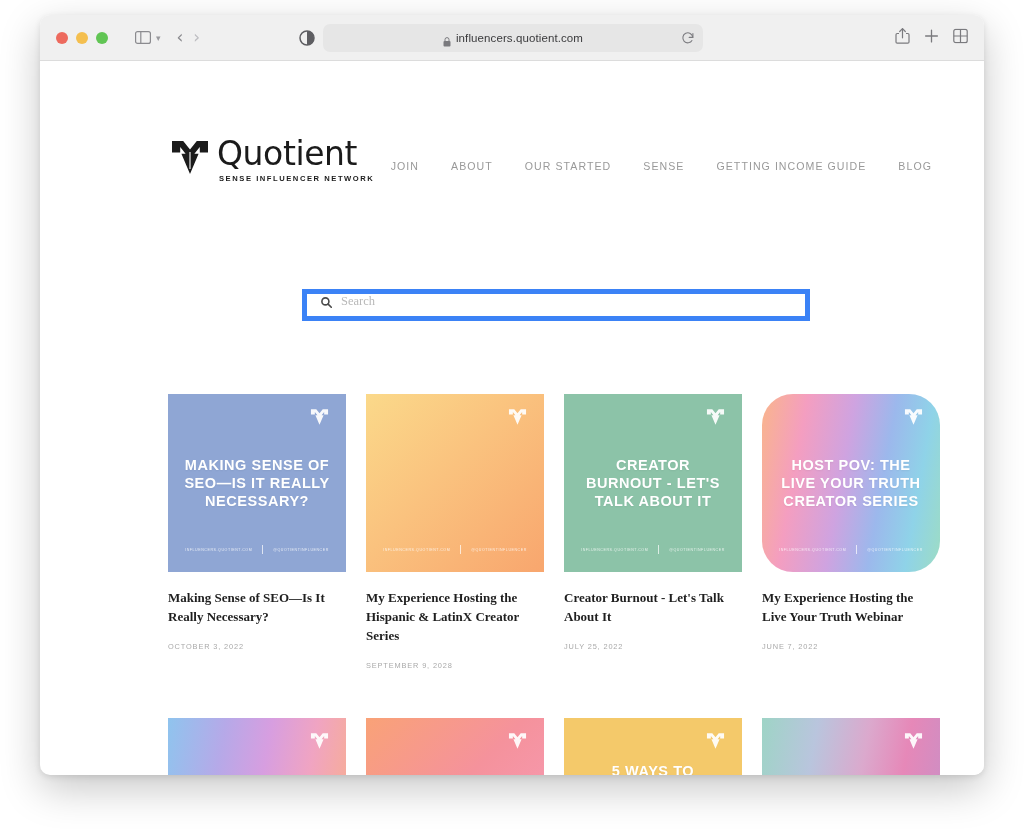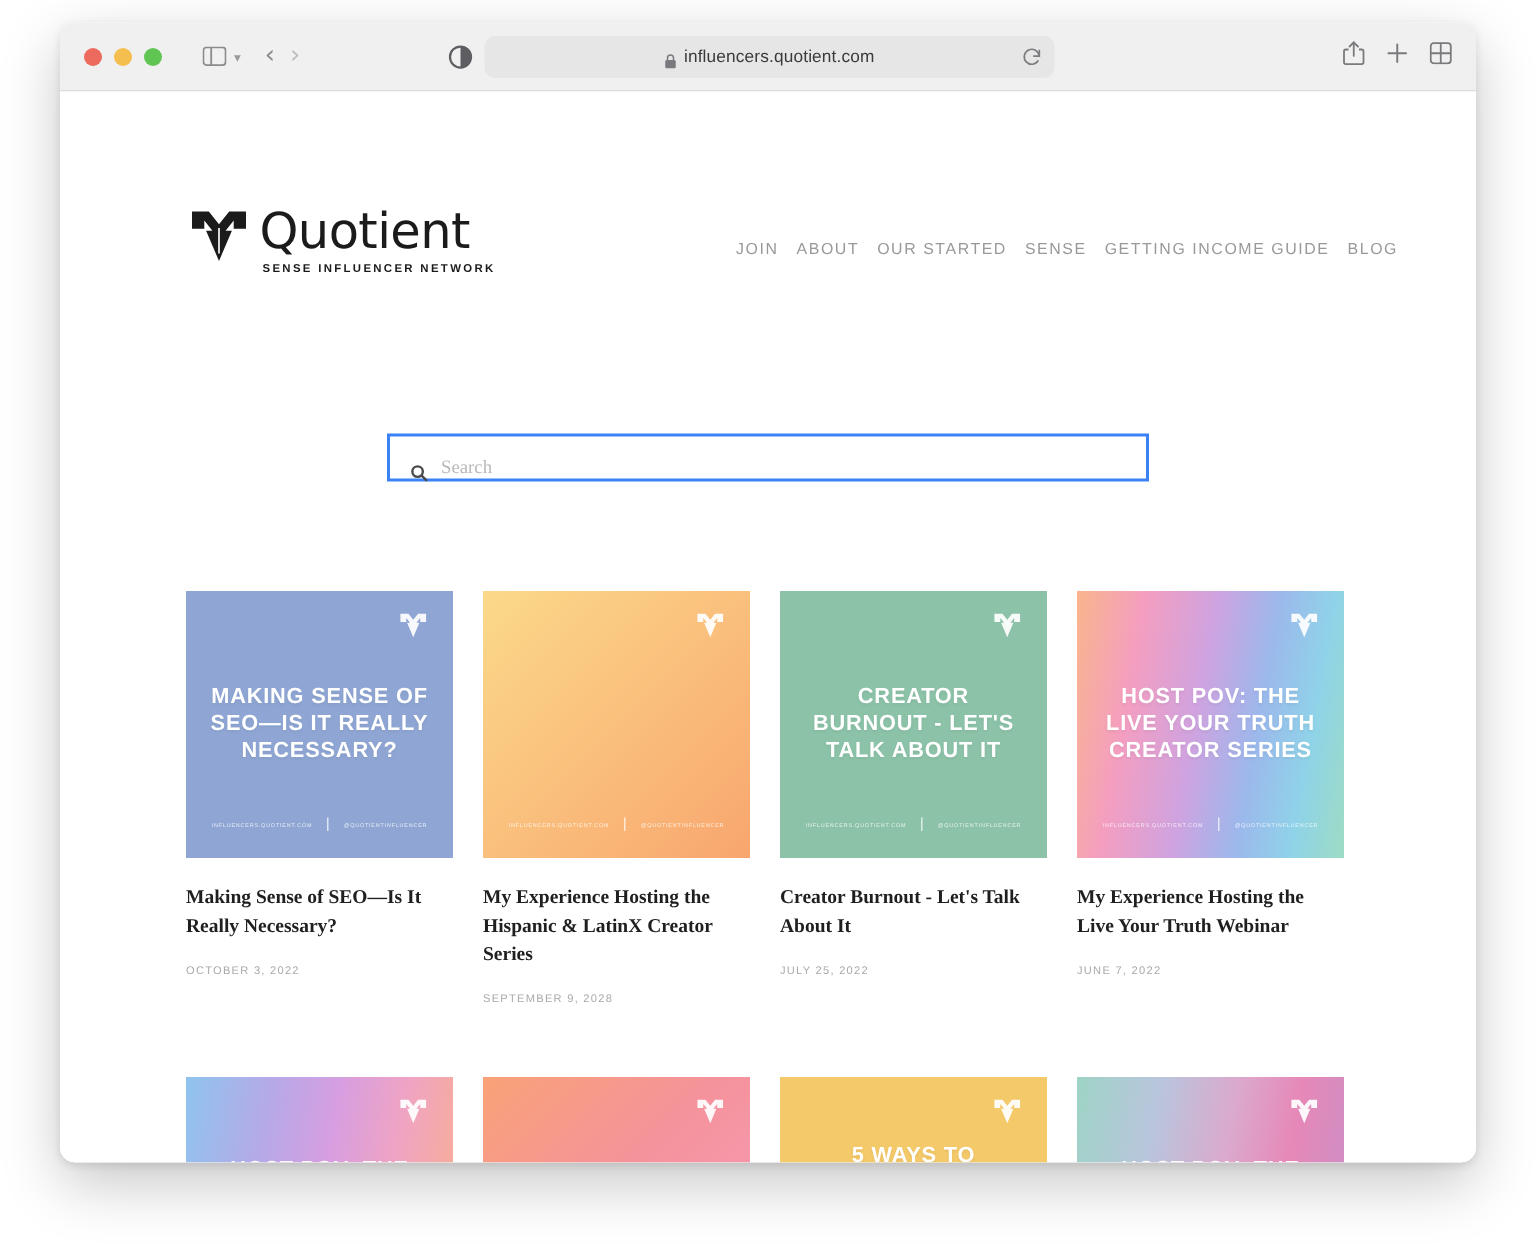--- a/index.html
+++ b/index.html
@@ -82,20 +82,21 @@
     display: flex; align-items: center; gap: 14px;
     color: #7a7a7e;
   }
 
   
   #page {
     position: relative;
     height: 714px;
     background: #ffffff;
     overflow: hidden;
+    margin-left: 44px;
   }
 
   
   #site-header {
     position: relative;
     height: 152px;
     display: flex;
     align-items: center;
   }
 
@@ -120,38 +121,38 @@
     font-weight: 700;
     letter-spacing: 1.55px;
     color: #1b1b1b;
     margin-top: 4px;
     margin-left: 2px;
   }
 
   #main-nav {
     position: absolute;
     right: 52px; top: 99px;
-    display: flex; align-items: center; gap: 12px;
+    display: flex; align-items: center; gap: 32px;
   }
   .nav-link {
     font-family: "Liberation Sans", sans-serif;
     font-size: 10.6px;
     letter-spacing: 1.05px;
     color: #999999;
     text-decoration: none;
     white-space: nowrap;
   }
 
   
   #search-wrap {
     position: absolute;
     left: 218px; top: 228px;
     width: 508px; height: 32px;
-    border: 2px solid #3b82f6;
-    display: flex; align-items: flex-end;
+    border: 5px solid #3b82f6;
+    display: flex; align-items: flex-start;
     padding-left: 14px;
     gap: 9px;
     background: #fff;
   }
   #search-icon { width: 11px; height: 11px; color: #4a4a4a; display:block; }
   #search-placeholder {
     font-family: "Liberation Serif", serif;
     font-size: 12.5px;
     color: #b9b9b9;
   }
@@ -219,21 +220,21 @@
     letter-spacing: .85px;
     color: #a9a9a9;
     margin-top: 15px;
   }
   .row-gap-spacer { height: 48px; grid-column: 1 / -1; }
 
   
   .g1 { background: #8fa6d4; }
   .g2 { background: linear-gradient(135deg, #fbd98a 0%, #fac27e 45%, #f8a66e 100%); }
   .g3 { background: #8cc3a8; }
-  .g4 { background: linear-gradient(100deg, #f9b58c 0%, #f49ec0 22%, #cfa3e0 45%, #9cb8ec 65%, #8fd3e8 83%, #9ddcc4 100%); }
+  .g4 { background: linear-gradient(100deg, #f9b58c 0%, #f49ec0 22%, #cfa3e0 45%, #9cb8ec 65%, #8fd3e8 83%, #9ddcc4 100%); border-radius: 31px; }
   .g5 { background: linear-gradient(100deg, #8fc4ee 0%, #b6a9e8 28%, #d79ee0 50%, #f0a4c2 72%, #f9b089 100%); }
   .g6 { background: linear-gradient(135deg, #f9a277 0%, #f5929c 45%, #f79ebd 100%); }
   .g7 { background: #f4c96a; }
   .g8 { background: linear-gradient(100deg, #9ed4c6 0%, #b9c5dd 27%, #dba9cd 52%, #e688b8 72%, #c590c8 100%); }
 </style>
 </head>
 <body>
 
 <div id="browser-window">
 

